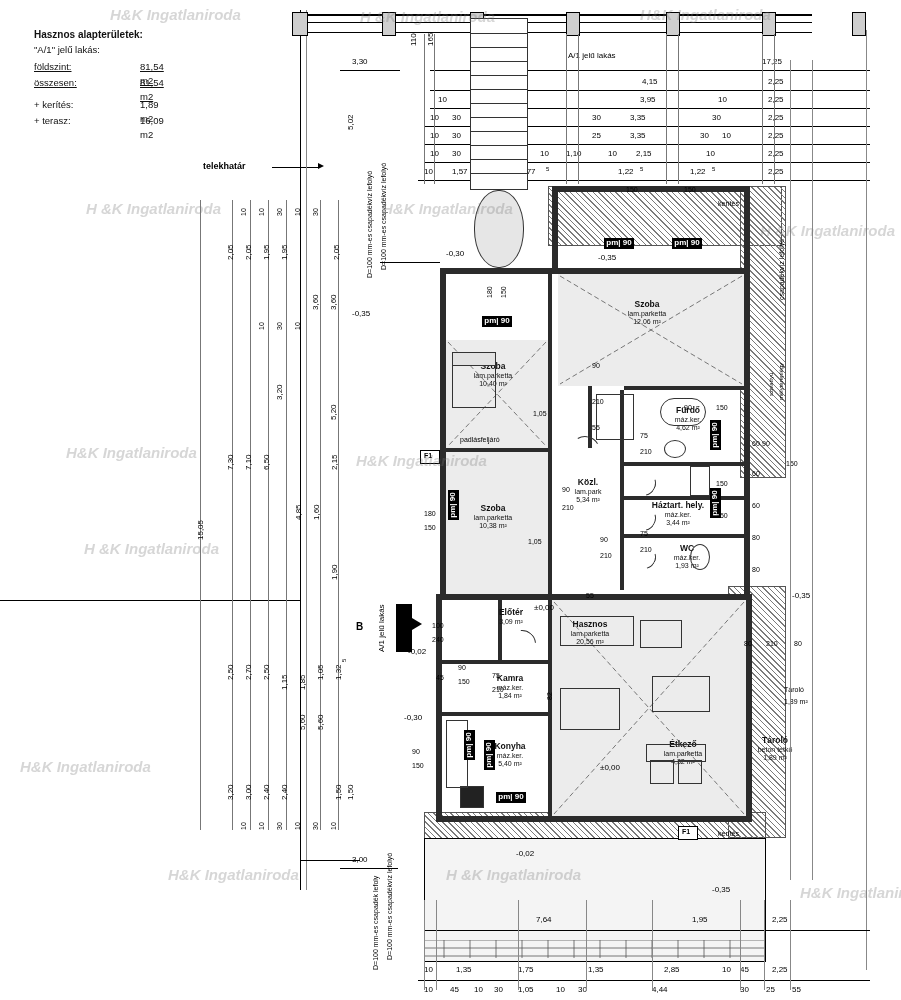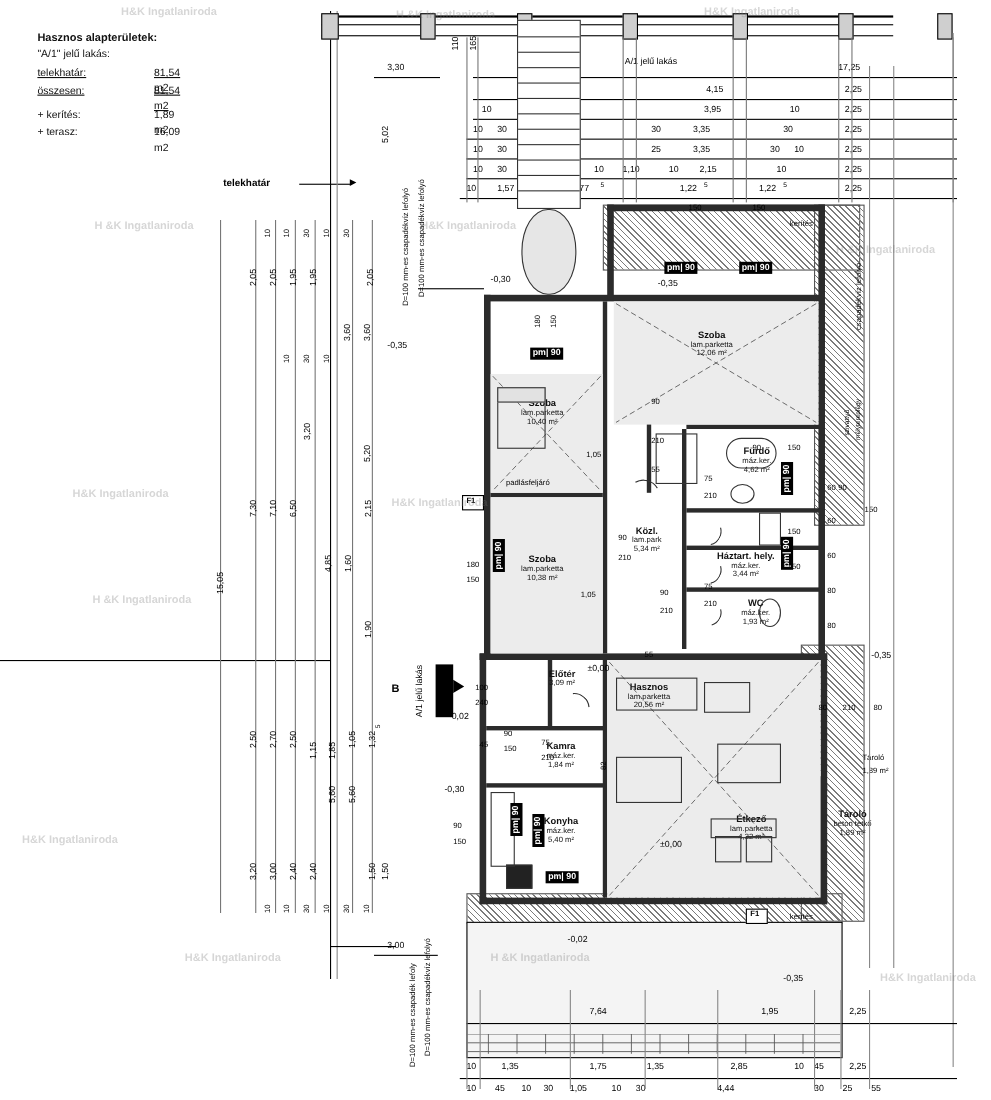--- a/index.html
+++ b/index.html
@@ -20,22 +20,22 @@
   .hatch{position:absolute;
      background-image:repeating-linear-gradient(45deg,#7b7b7b 0 1px,transparent 1px 4px);
      border:1px solid #555;}
   .room{position:absolute;text-align:center;font-size:8px;line-height:1.15;}
   .room .nm{font-weight:bold;font-size:8.5px;}
   .room .fl{font-size:7px;}
   .room .ar{font-size:7px;}
   .legend{position:absolute;font-size:9.5px;line-height:1.45;}
   .legend .hdr{font-weight:bold;font-size:10px;}
   .legend .u{text-decoration:underline;}
-  .wm{position:absolute;color:rgba(120,120,120,.30);font-size:10px;
-      font-weight:bold;white-space:nowrap;pointer-events:none;}
+  .wm{position:absolute;color:rgba(120,120,120,.30);font-size:15px;
+      font-style:italic;font-weight:bold;white-space:nowrap;pointer-events:none;}
   .filllight{position:absolute;background:#ececec;}
   .stair{position:absolute;border:1px solid #333;}
   .stair i{position:absolute;left:0;right:0;height:1px;background:#333;}
   .furn{position:absolute;border:1px solid #333;background:transparent;}
   .furn-r{position:absolute;border:1px solid #333;border-radius:50%;}
   .doorarc{position:absolute;border:1px solid #333;border-radius:50%;
            border-color:#333 transparent transparent transparent;}
   .bblk{position:absolute;background:#000;color:#fff;font-size:8px;font-weight:bold;
         text-align:center;}
   .sq{position:absolute;border:1px solid #000;}
@@ -43,21 +43,21 @@
 </head>
 <body>
 
 <div id="plan">
 
   <div class="legend" style="left:34px;top:28px;">
     <div class="hdr">Hasznos alapterületek:</div>
     <div>"A/1" jelű lakás:</div>
     <div style="height:4px"></div>
     <div style="position:relative;height:16px">
-      <span class="u" style="position:absolute;left:0;">telekhatár:</span>
+      <span class="u" style="position:absolute;left:0;">földszint:</span>
       <span class="u" style="position:absolute;left:106px;">81,54 m2</span>
     </div>
     <div style="position:relative;height:16px">
       <span class="u" style="position:absolute;left:0;">összesen:</span>
       <span class="u" style="position:absolute;left:106px;">81,54 m2</span>
     </div>
     <div style="height:6px"></div>
     <div style="position:relative;height:16px">
       <span style="position:absolute;left:0;">+ kerítés:</span>
       <span style="position:absolute;left:106px;">1,89 m2</span>
@@ -507,21 +507,21 @@
   <div class="txt rot90 sm" style="left:372px;top:970px;">D=100 mm-es csapadék lefoly</div>
   <div class="txt rot90 sm" style="left:386px;top:960px;">D=100 mm-es csapadékvíz lefolyó</div>
 
   <div class="txt" style="left:536px;top:916px;">7,64</div>
   <div class="txt" style="left:692px;top:916px;">1,95</div>
   <div class="txt" style="left:772px;top:916px;">2,25</div>
   <div class="line hl" style="left:424px;top:930px;width:446px;"></div>
 
   <div class="txt" style="left:424px;top:966px;">10</div>
   <div class="txt" style="left:456px;top:966px;">1,35</div>
-  <div class="txt" style="left:536px;top:966px;">1,75</div>
+  <div class="txt" style="left:518px;top:966px;">1,75</div>
   <div class="txt" style="left:588px;top:966px;">1,35</div>
   <div class="txt" style="left:664px;top:966px;">2,85</div>
   <div class="txt" style="left:722px;top:966px;">10</div>
   <div class="txt" style="left:740px;top:966px;">45</div>
   <div class="txt" style="left:772px;top:966px;">2,25</div>
   <div class="line hl" style="left:418px;top:980px;width:452px;"></div>
 
   <div class="txt" style="left:424px;top:986px;">10</div>
   <div class="txt" style="left:450px;top:986px;">45</div>
   <div class="txt" style="left:474px;top:986px;">10</div>

